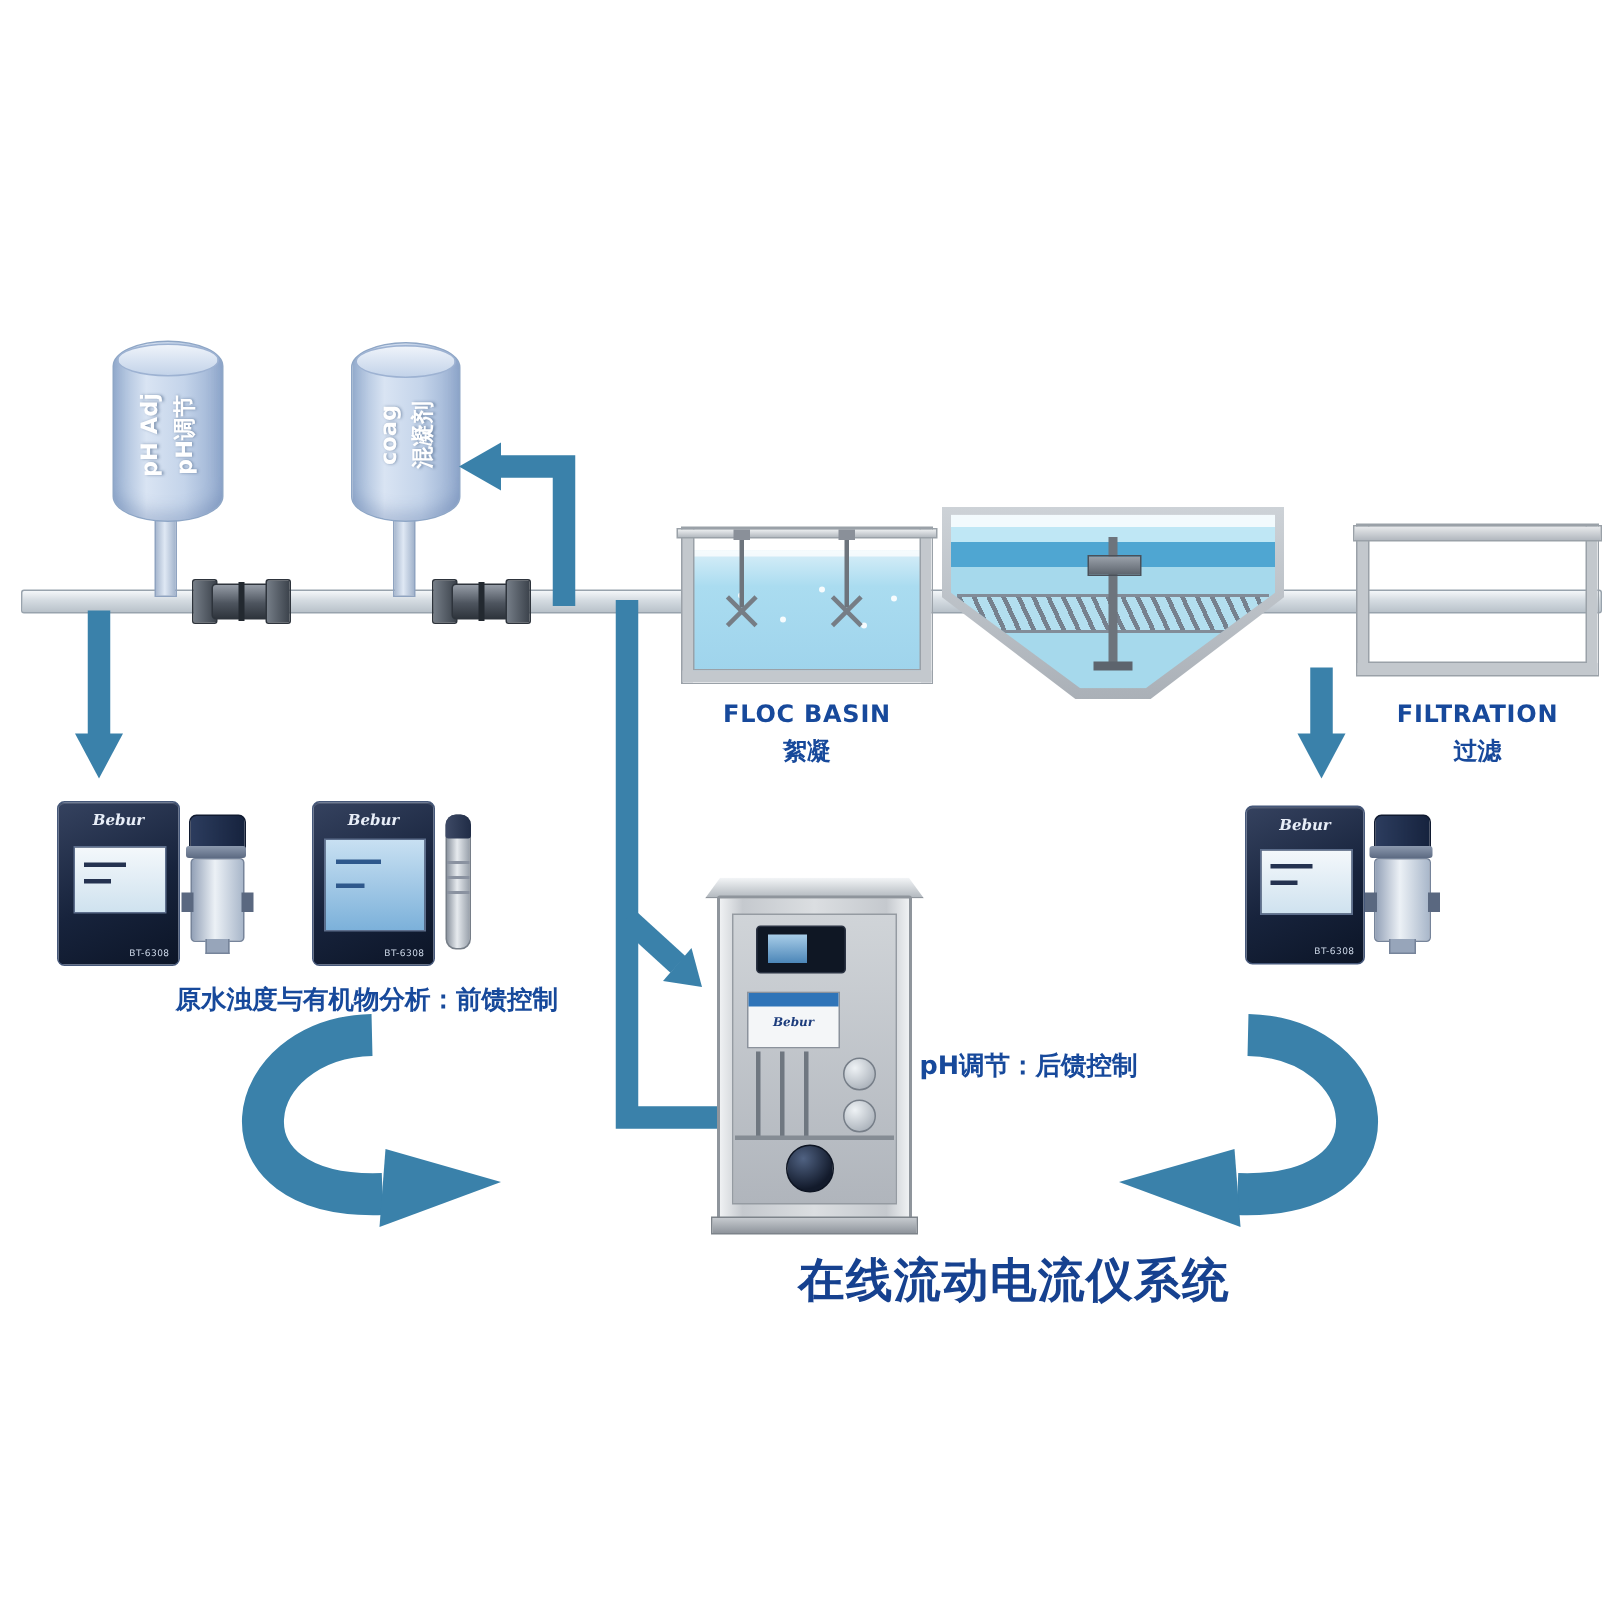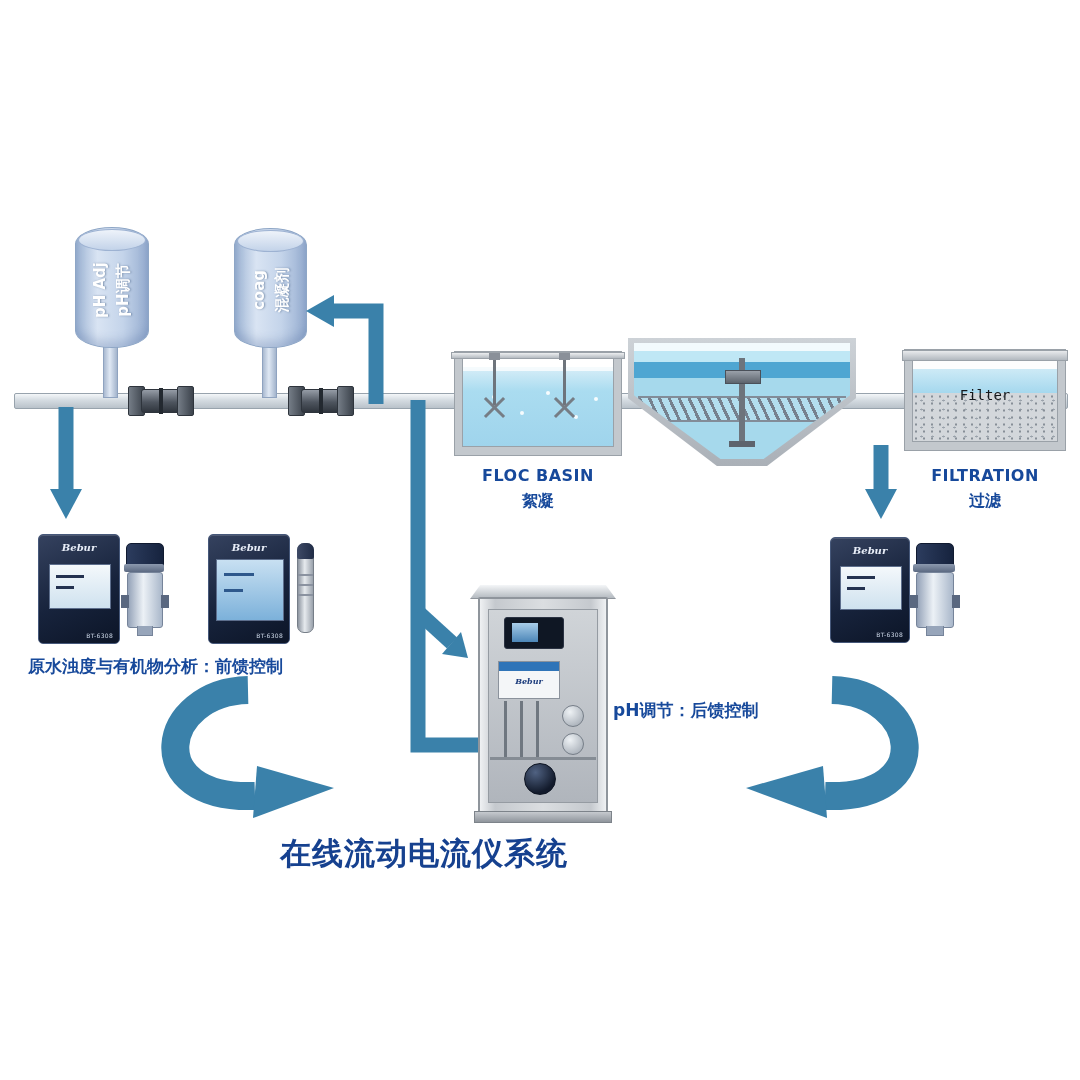--- a/index.html
+++ b/index.html
@@ -122,21 +122,21 @@
   .sn-1{left:124px;top:543px;width:40px;height:92px;}
   .sn-3{left:913px;top:543px;width:42px;height:92px;}
   .probe{left:297px;top:543px;width:15px;height:88px;border:1px solid #767e88;border-radius:7px;
         background:linear-gradient(90deg,#8d95a0,#e6eaee 45%,#9aa2ac);}
   .probe::before{content:"";position:absolute;left:-1px;right:-1px;top:-1px;height:16px;
         background:linear-gradient(90deg,#3e4a66,#202c46);border-radius:7px 7px 2px 2px;}
   .probe::after{content:"";position:absolute;left:0;right:0;top:34%;height:2px;background:#8a92a0;
         box-shadow:0 10px 0 #8a92a0,0 20px 0 #8a92a0;}
 
   
-  .inst-label{color:#17499b;font-weight:bold;font-size:17px;text-align:left;}
+  .inst-label{color:#17499b;font-weight:bold;font-size:17px;text-align:right;}
   .lbl-raw{left:28px;top:655px;width:344px;}
   .lbl-settled{left:775px;top:655px;width:246px;}
   .lbl-scd{left:613px;top:699px;width:230px;text-align:left;}
 
   
   .cab{left:478px;top:585px;width:130px;height:238px;}
   .cab .crown{position:absolute;left:-8px;right:-8px;top:0;height:13px;border-bottom:1px solid #8f959c;
         background:linear-gradient(#f4f6f8,#b4bac0);clip-path:polygon(7% 0,93% 0,100% 100%,0 100%);}
   .cab .bodyf{position:absolute;left:0;right:0;top:12px;bottom:8px;border:2px solid #8f959c;border-radius:2px;
         background:linear-gradient(90deg,#eff1f3,#c5c9ce 12%,#dbdee1 50%,#c5c9ce 88%,#eff1f3);}
@@ -155,21 +155,21 @@
   .cab .pump{position:absolute;width:20px;height:20px;border-radius:50%;border:1px solid #767e88;
         background:radial-gradient(circle at 35% 30%,#eef2f5,#9aa2ac);}
   .cab .p1{left:84px;top:120px;}.cab .p2{left:84px;top:148px;}
   .cab .shelf{position:absolute;left:12px;right:12px;top:172px;height:3px;background:#858c94;}
   .cab .flask{position:absolute;left:46px;top:178px;width:30px;height:30px;border-radius:50%;border:1px solid #0d1422;
         background:radial-gradient(circle at 35% 28%,#506282,#121a2b 70%);}
   .cab .base{position:absolute;left:-4px;right:-4px;bottom:0;height:10px;border:1px solid #7d838a;
         background:linear-gradient(#c6cacf,#8f959c);}
 
   
-  .title{left:280px;top:833px;width:540px;text-align:left;font-size:31px;font-weight:bold;
+  .title{left:280px;top:833px;width:540px;text-align:right;font-size:31px;font-weight:bold;
         color:#16418f;letter-spacing:1px;}
 
   .arrows{left:0;top:0;pointer-events:none;}
 </style>
 </head>
 <body>
 
 <div class="canvas">
 
   <div class="abs pipe"></div>
@@ -224,25 +224,20 @@
     <div class="shell"></div>
     <div class="water">
       <div class="lam"></div>
       <div class="shaft"></div>
       <div class="bridge"></div>
       <div class="scraper"></div>
     </div>
   </div>
 
   <div class="abs filt">
-    <div class="inner">
-      <div class="water"></div>
-      <div class="media"></div>
-      <div class="flabel">Filter</div>
-    </div>
     <div class="wallbox"></div>
     <div class="lid"></div>
   </div>
 
   <svg class="abs arrows" width="1080" height="1080" viewBox="0 0 1080 1080">
     <g fill="#3a81aa" stroke="#3a81aa">
       <path d="M376,404 L376,311 L334,311" fill="none" stroke-width="15"></path>
       <polygon points="334,295 334,327 306,311" stroke="none"></polygon>
 
       <path d="M418,400 L418,745 L520,745" fill="none" stroke-width="15"></path>

